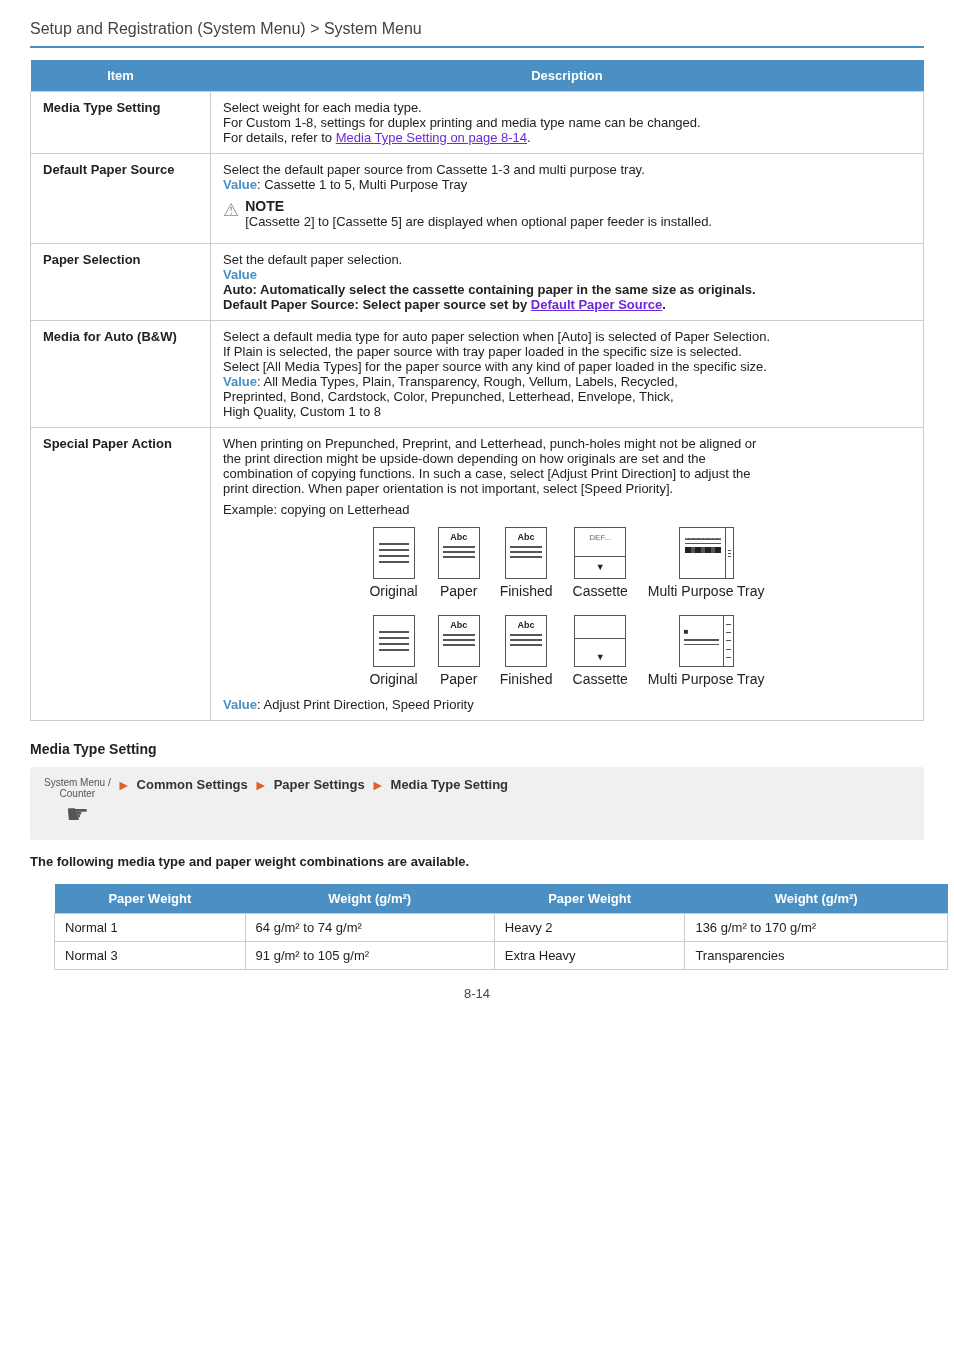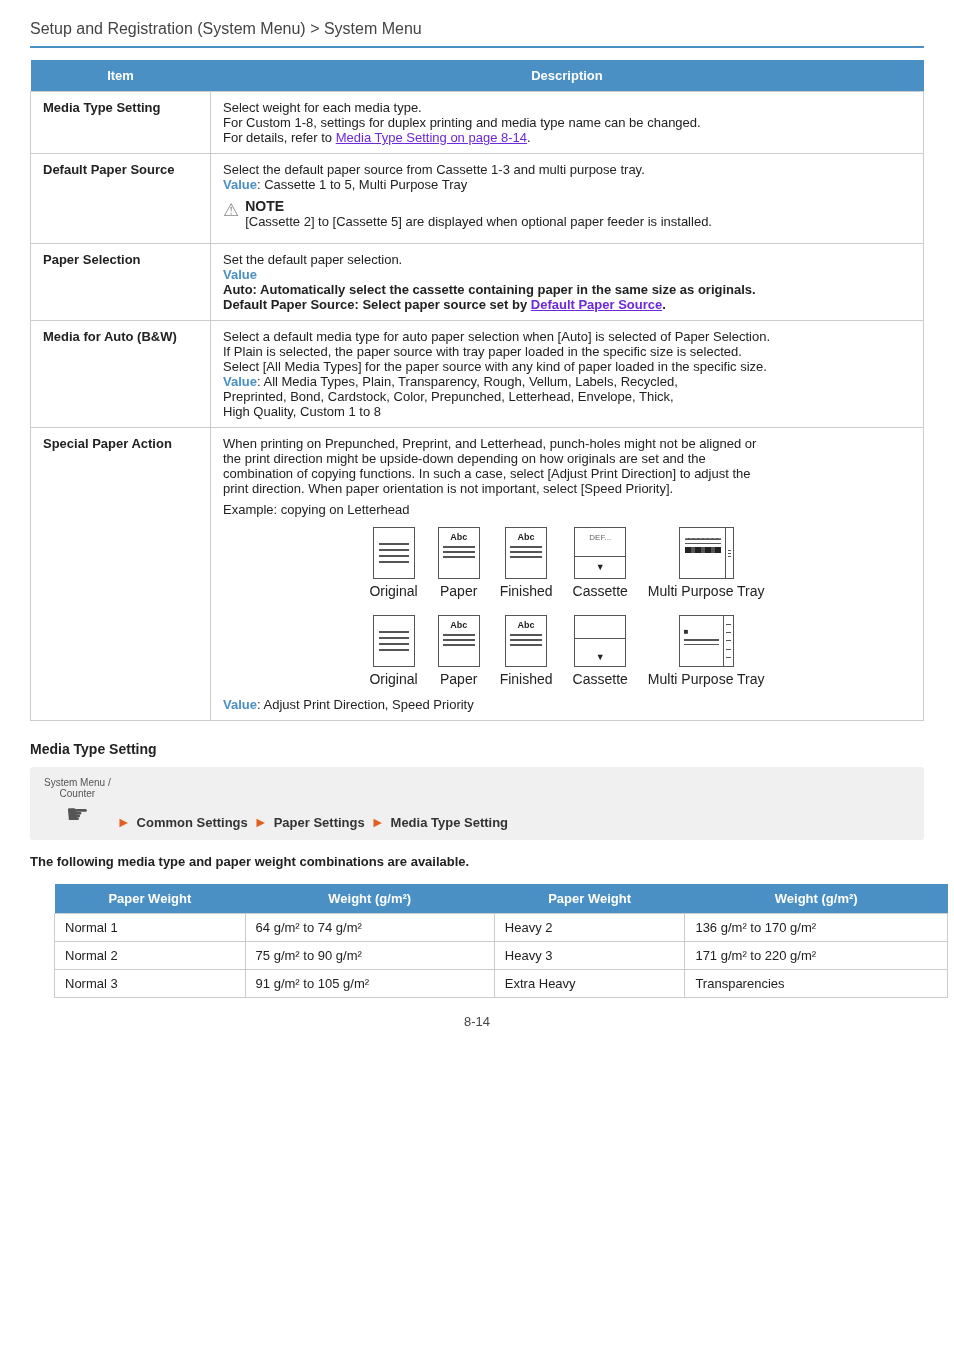--- a/index.html
+++ b/index.html
@@ -83,21 +83,21 @@
     .media-type-section {
       margin-top: 10px;
     }
     .media-type-header {
       font-weight: bold;
       font-size: 14px;
       margin-bottom: 8px;
     }
     .nav-breadcrumb {
       display: flex;
-      align-items: flex-end;
+      align-items: flex-start;
       gap: 6px;
       background: #f0f0f0;
       padding: 10px 14px;
       margin: 10px 0 14px 0;
       border-radius: 3px;
     }
     .nav-arrow {
       color: #e06020;
       font-weight: bold;
       font-size: 14px;
@@ -376,26 +376,20 @@
       </tr>
     </thead>
     <tbody>
       <tr>
         <td>Normal 1</td>
         <td>64 g/m² to 74 g/m²</td>
         <td>Heavy 2</td>
         <td>136 g/m² to 170 g/m²</td>
       </tr>
       <tr>
-        <td>Normal 2</td>
-        <td>75 g/m² to 90 g/m²</td>
-        <td>Heavy 3</td>
-        <td>171 g/m² to 220 g/m²</td>
-      </tr>
-      <tr>
         <td>Normal 3</td>
         <td>91 g/m² to 105 g/m²</td>
         <td>Extra Heavy</td>
         <td>Transparencies</td>
       </tr>
     </tbody>
   </table>
 </div>
 
 <div class="page-number">8-14</div>

